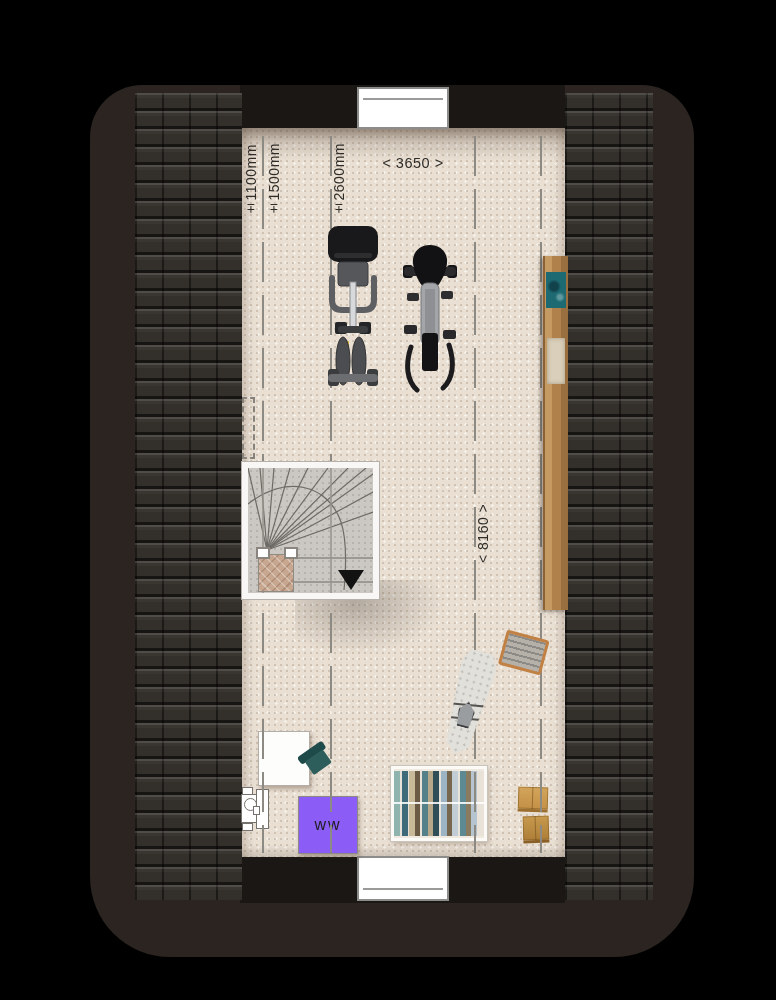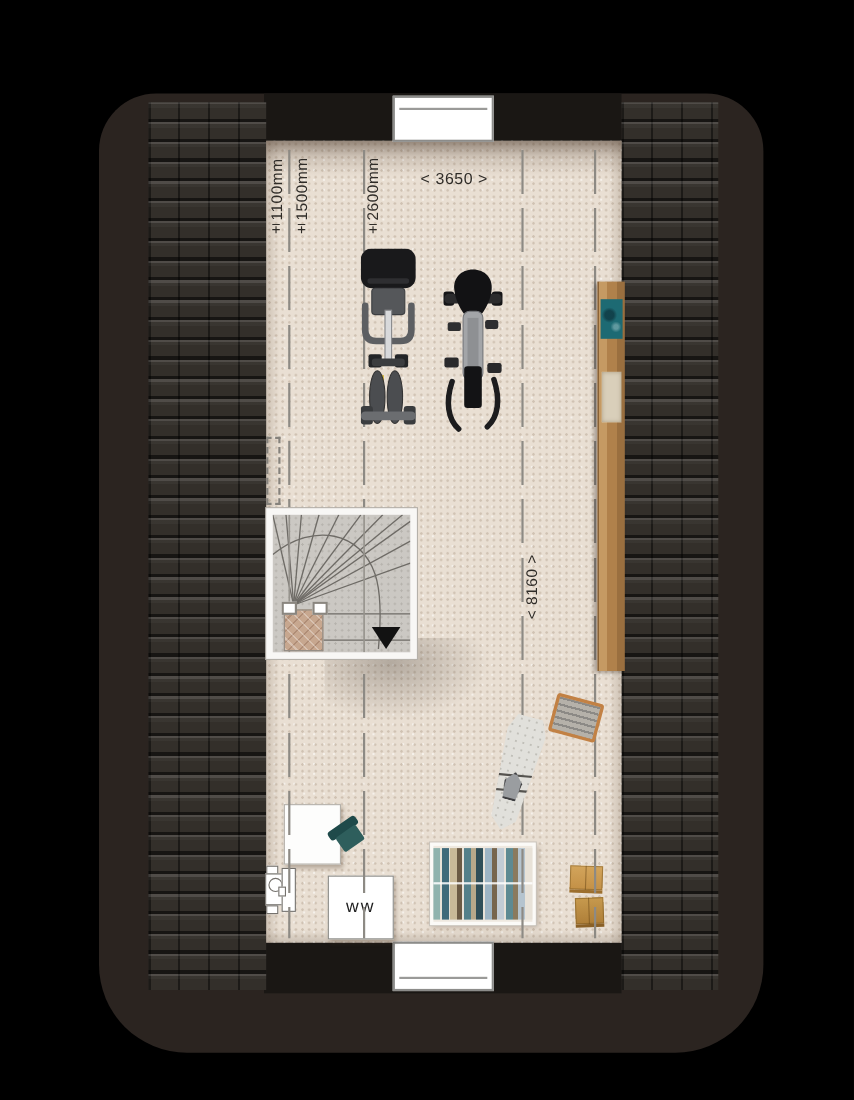--- a/index.html
+++ b/index.html
@@ -112,21 +112,21 @@
   .fixture{left:240px;top:786px;width:30px;height:46px;z-index:2;}
   .fixture .part{background:#fff;border:1.5px solid #75726d;}
   .fx-tab1{left:2px;top:1px;width:11px;height:8px;}
   .fx-body{left:1px;top:8px;width:25px;height:29px;}
   .fx-circle{left:4px;top:12px;width:13px;height:13px;border-radius:50%;}
   .fx-door{left:16px;top:3px;width:13px;height:40px;}
   .fx-notch{left:13px;top:20px;width:7px;height:9px;}
   .fx-tab2{left:2px;top:37px;width:11px;height:8px;}
 
   
-  .ww{left:298px;top:796px;width:60px;height:58px;background:#ffffff;border:1.5px solid #8a8a86;
+  .ww{left:298px;top:796px;width:60px;height:58px;background:#8b5cf6;border:1.5px solid #8a8a86;
       box-shadow:2px 3px 4px rgba(80,60,40,.3);z-index:2;
       display:flex;align-items:center;justify-content:center;}
   .ww span{position:static;font-size:16px;letter-spacing:2px;color:#1d1d1d;font-weight:500;}
 
   
   .rack{left:391px;top:766px;width:96px;height:75px;background:#efe9e0;border:3px solid #fbfaf7;
         box-shadow:0 0 0 1px #c9c4bc, 2px 3px 5px rgba(80,60,40,.3);z-index:2;}
   .rack-clothes{left:0;top:2px;right:0;bottom:2px;
     background:linear-gradient(90deg,
       #8fb3ad 0 6px,#e8e2d8 6px 8px,#3f6a7a 8px 14px,#e8e2d8 14px 15px,#c8b998 15px 21px,

